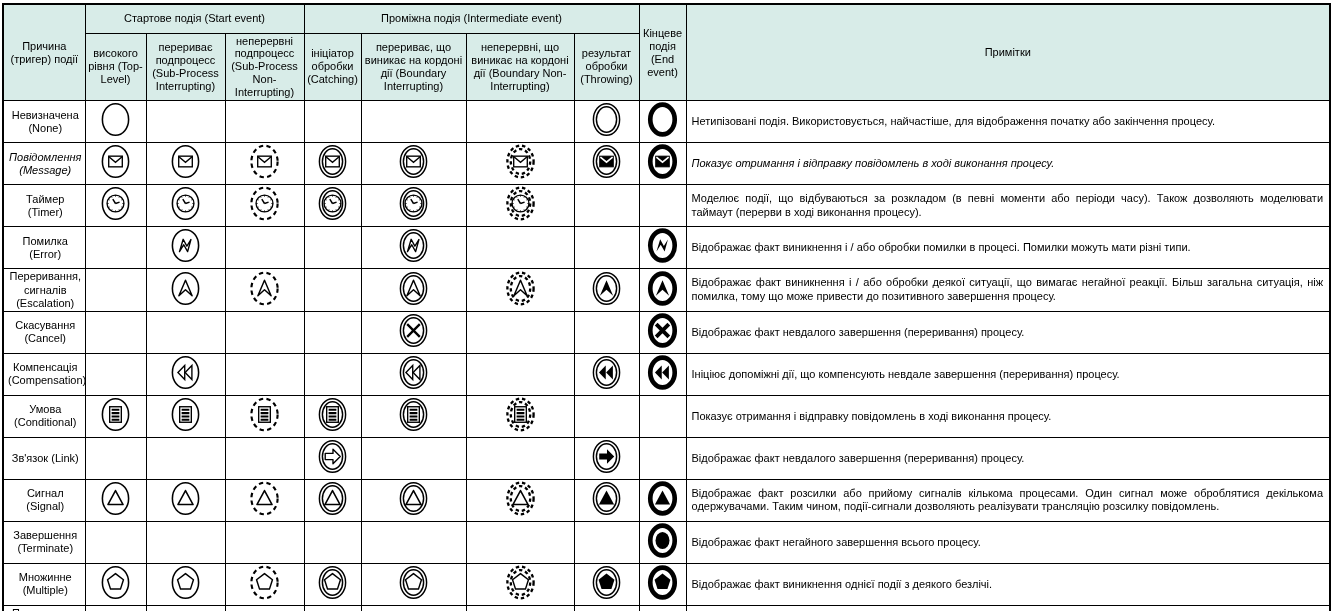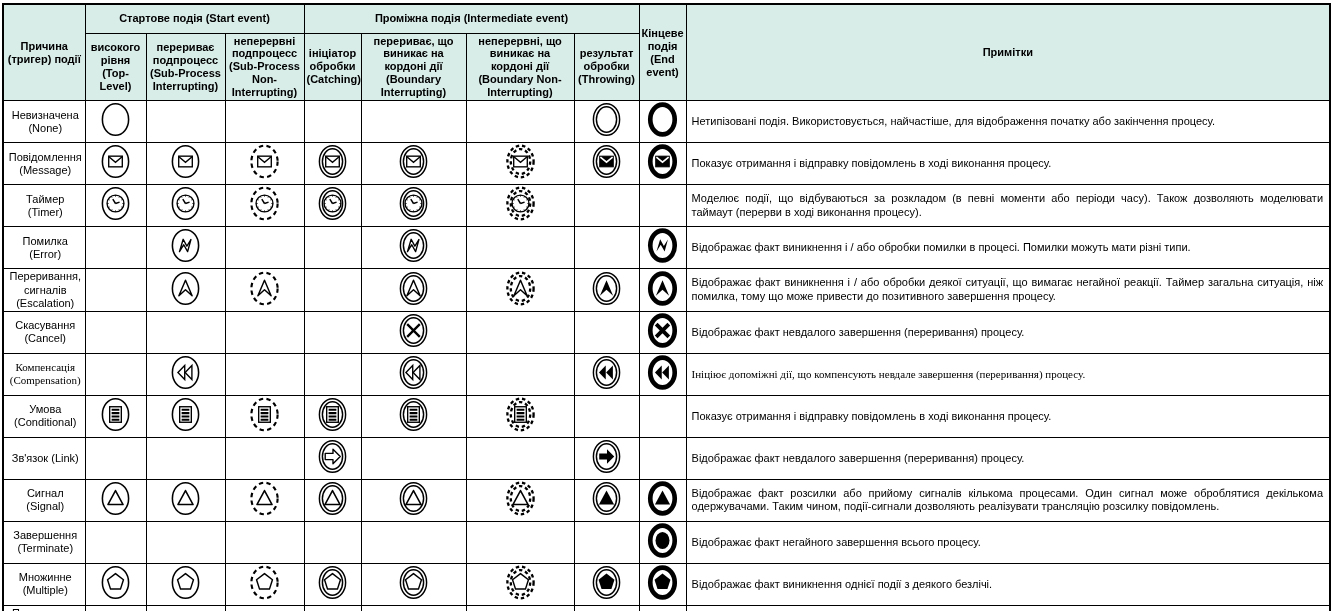--- a/index.html
+++ b/index.html
@@ -1,20 +1,20 @@
 <!DOCTYPE html>
 <html><head>
 <meta charset="utf-8">
 <style>
   html,body{margin:0;padding:0;background:#fff;}
   body{font-family:"Liberation Sans","DejaVu Sans",sans-serif;color:#000;}
   .page{width:1331px;height:611px;box-sizing:border-box;padding:3px 2px 0 2px;overflow:hidden;}
   table.events{border-collapse:collapse;table-layout:fixed;width:1327px;border:2px solid #000;}
   table.events td,table.events th{border:1px solid #000;overflow:hidden;}
-  thead th{background:#d8ece8;font-weight:bold;font-size:11px;line-height:1.18;text-align:center;vertical-align:middle;padding:1px 2px;}
+  thead th{background:#d8ece8;font-weight:normal;font-size:11px;line-height:1.18;text-align:center;vertical-align:middle;padding:1px 2px;}
   tr.group-row{height:29px;}
   tr.sub-row{height:65px;}
   td.label-cell{font-size:11px;line-height:1.2;text-align:center;vertical-align:middle;padding:1px 2px 1px 4px;background:#fff;}
   td.icon-cell{text-align:center;vertical-align:middle;background:#fff;padding:0;}
   td.note-cell{font-size:11px;line-height:1.25;text-align:justify;vertical-align:middle;padding:1px 6px 1px 5px;background:#fff;border-radius:10px;}
   .icon-wrap{display:inline-block;line-height:0;}
 </style>
 </head>
 <body>
 
@@ -63,21 +63,21 @@
           <td class="icon-cell"></td>
           <td class="icon-cell"><span class="icon-wrap"><svg width="33" height="37" viewBox="0 0 34 38" xmlns="http://www.w3.org/2000/svg">
                 <ellipse cx="17" cy="19" rx="13.5" ry="16.3" fill="none" stroke="#000" stroke-width="1.5"></ellipse>
                 <ellipse cx="17" cy="19" rx="10.4" ry="13.2" fill="none" stroke="#000" stroke-width="1.5"></ellipse>
               </svg></span></td>
           <td class="icon-cell"><span class="icon-wrap"><svg width="33" height="37" viewBox="0 0 34 38" xmlns="http://www.w3.org/2000/svg">
                 <ellipse cx="17" cy="19" rx="12.6" ry="15.4" fill="none" stroke="#000" stroke-width="4.8"></ellipse>
               </svg></span></td>
           <td class="note-cell">Нетипізовані подія. Використовується, найчастіше, для відображення початку або закінчення процесу.</td>
         </tr>
-        <tr style="height: 39px;">
+        <tr style="height: 39px; font-style: italic;">
           <td class="label-cell">Повідомлення (Message)</td>
           <td class="icon-cell"><span class="icon-wrap"><svg width="33" height="37" viewBox="0 0 34 38" xmlns="http://www.w3.org/2000/svg">
                 <ellipse cx="17" cy="19" rx="13.5" ry="16.3" fill="none" stroke="#000" stroke-width="1.6"></ellipse>
                 <rect x="10" y="13.5" width="14" height="11" fill="#fff" stroke="#000" stroke-width="1.4"></rect>
                 <path d="M10.2,14 L17,19.8 L23.8,14" stroke="#000" stroke-width="1.4" fill="none"></path>
               </svg></span></td>
           <td class="icon-cell"><span class="icon-wrap"><svg width="33" height="37" viewBox="0 0 34 38" xmlns="http://www.w3.org/2000/svg">
                 <ellipse cx="17" cy="19" rx="13.5" ry="16.3" fill="none" stroke="#000" stroke-width="1.6"></ellipse>
                 <rect x="10" y="13.5" width="14" height="11" fill="#fff" stroke="#000" stroke-width="1.4"></rect>
                 <path d="M10.2,14 L17,19.8 L23.8,14" stroke="#000" stroke-width="1.4" fill="none"></path>
@@ -275,42 +275,42 @@
               </svg></span></td>
           <td class="icon-cell"><span class="icon-wrap"><svg width="33" height="37" viewBox="0 0 34 38" xmlns="http://www.w3.org/2000/svg">
                 <ellipse cx="17" cy="19" rx="13.5" ry="16.3" fill="none" stroke="#000" stroke-width="1.5"></ellipse>
                 <ellipse cx="17" cy="19" rx="10.4" ry="13.2" fill="none" stroke="#000" stroke-width="1.5"></ellipse>
                 <polygon points="17,10.5 23.8,26.5 17,20.3 10.2,26.5" fill="#000"></polygon>
               </svg></span></td>
           <td class="icon-cell"><span class="icon-wrap"><svg width="33" height="37" viewBox="0 0 34 38" xmlns="http://www.w3.org/2000/svg">
                 <ellipse cx="17" cy="19" rx="12.6" ry="15.4" fill="none" stroke="#000" stroke-width="4.8"></ellipse>
                 <polygon points="17,10.5 23.8,26.5 17,20.3 10.2,26.5" fill="#000"></polygon>
               </svg></span></td>
-          <td class="note-cell">Відображає факт виникнення і / або обробки деякої ситуації, що вимагає негайної реакції. Таймер загальна ситуація, ніж помилка, тому що може привести до позитивного завершення процесу.</td>
+          <td class="note-cell">Відображає факт виникнення і / або обробки деякої ситуації, що вимагає негайної реакції. Більш загальна ситуація, ніж помилка, тому що може привести до позитивного завершення процесу.</td>
         </tr>
         <tr style="height: 38px; padding-left: 28px;">
           <td class="label-cell">Скасування (Cancel)</td>
           <td class="icon-cell"></td>
           <td class="icon-cell"></td>
           <td class="icon-cell"></td>
           <td class="icon-cell"></td>
           <td class="icon-cell"><span class="icon-wrap"><svg width="33" height="37" viewBox="0 0 34 38" xmlns="http://www.w3.org/2000/svg">
                 <ellipse cx="17" cy="19" rx="13.5" ry="16.3" fill="none" stroke="#000" stroke-width="1.5"></ellipse>
                 <ellipse cx="17" cy="19" rx="10.4" ry="13.2" fill="none" stroke="#000" stroke-width="1.5"></ellipse>
                 <path d="M10.5,12.5 L23.5,25.5 M23.5,12.5 L10.5,25.5" stroke="#000" stroke-width="2.4" fill="none"></path>
               </svg></span></td>
           <td class="icon-cell"></td>
           <td class="icon-cell"></td>
           <td class="icon-cell"><span class="icon-wrap"><svg width="33" height="37" viewBox="0 0 34 38" xmlns="http://www.w3.org/2000/svg">
                 <ellipse cx="17" cy="19" rx="12.6" ry="15.4" fill="none" stroke="#000" stroke-width="4.8"></ellipse>
                 <path d="M10.5,12.5 L23.5,25.5 M23.5,12.5 L10.5,25.5" stroke="#000" stroke-width="4" fill="none"></path>
               </svg></span></td>
           <td class="note-cell">Відображає факт невдалого завершення (переривання) процесу.</td>
         </tr>
-        <tr style="height: 38px; font-family: Liberation Serif, serif;">
+        <tr style="height: 38px;">
           <td class="label-cell">Компенсація (Compensation)</td>
           <td class="icon-cell"></td>
           <td class="icon-cell"><span class="icon-wrap"><svg width="33" height="37" viewBox="0 0 34 38" xmlns="http://www.w3.org/2000/svg">
                 <ellipse cx="17" cy="19" rx="13.5" ry="16.3" fill="none" stroke="#000" stroke-width="1.6"></ellipse>
                 <polygon points="16.2,11.8 16.2,26.2 9.2,19" fill="#fff" stroke="#000" stroke-width="1.4"></polygon>
                 <polygon points="23.6,11.8 23.6,26.2 16.6,19" fill="#fff" stroke="#000" stroke-width="1.4"></polygon>
               </svg></span></td>
           <td class="icon-cell"></td>
           <td class="icon-cell"></td>
           <td class="icon-cell"><span class="icon-wrap"><svg width="33" height="37" viewBox="0 0 34 38" xmlns="http://www.w3.org/2000/svg">

